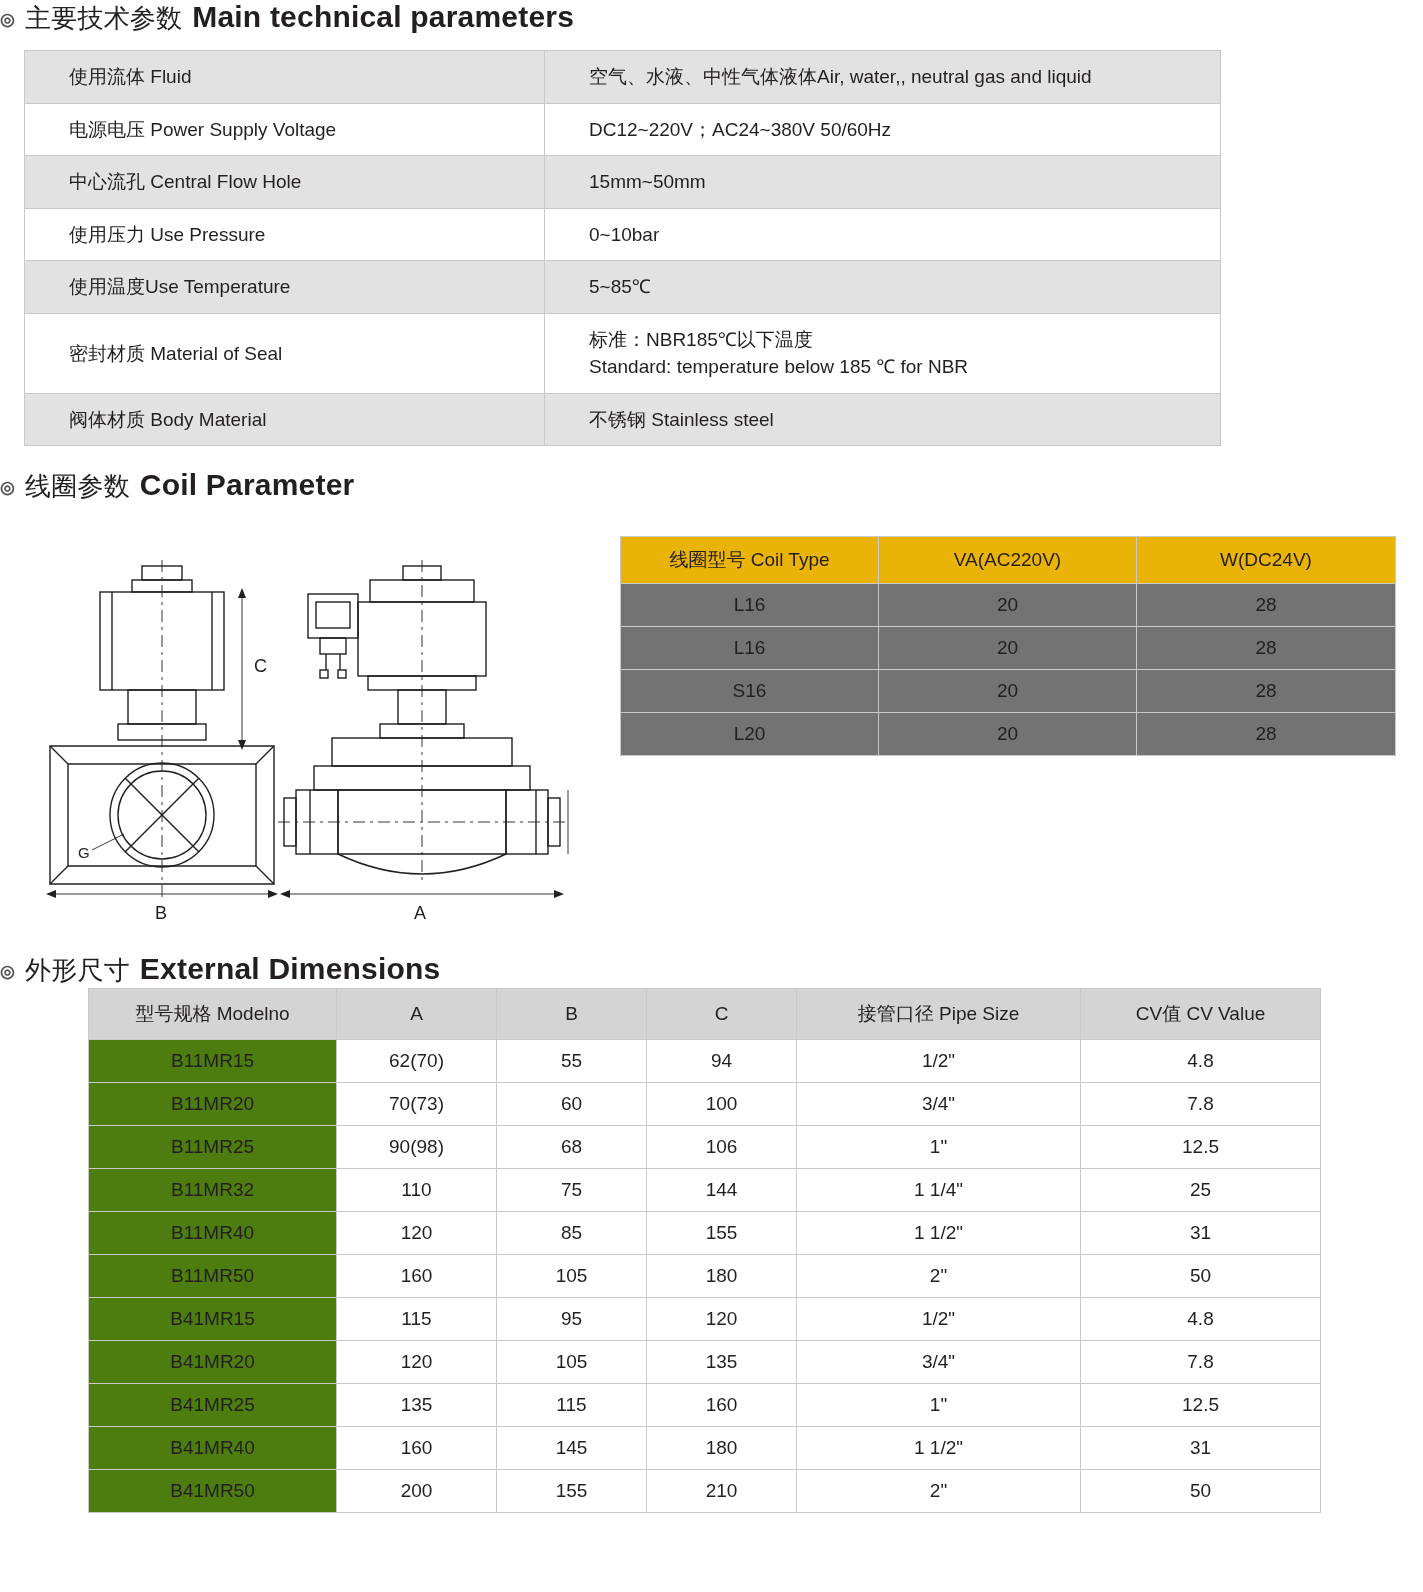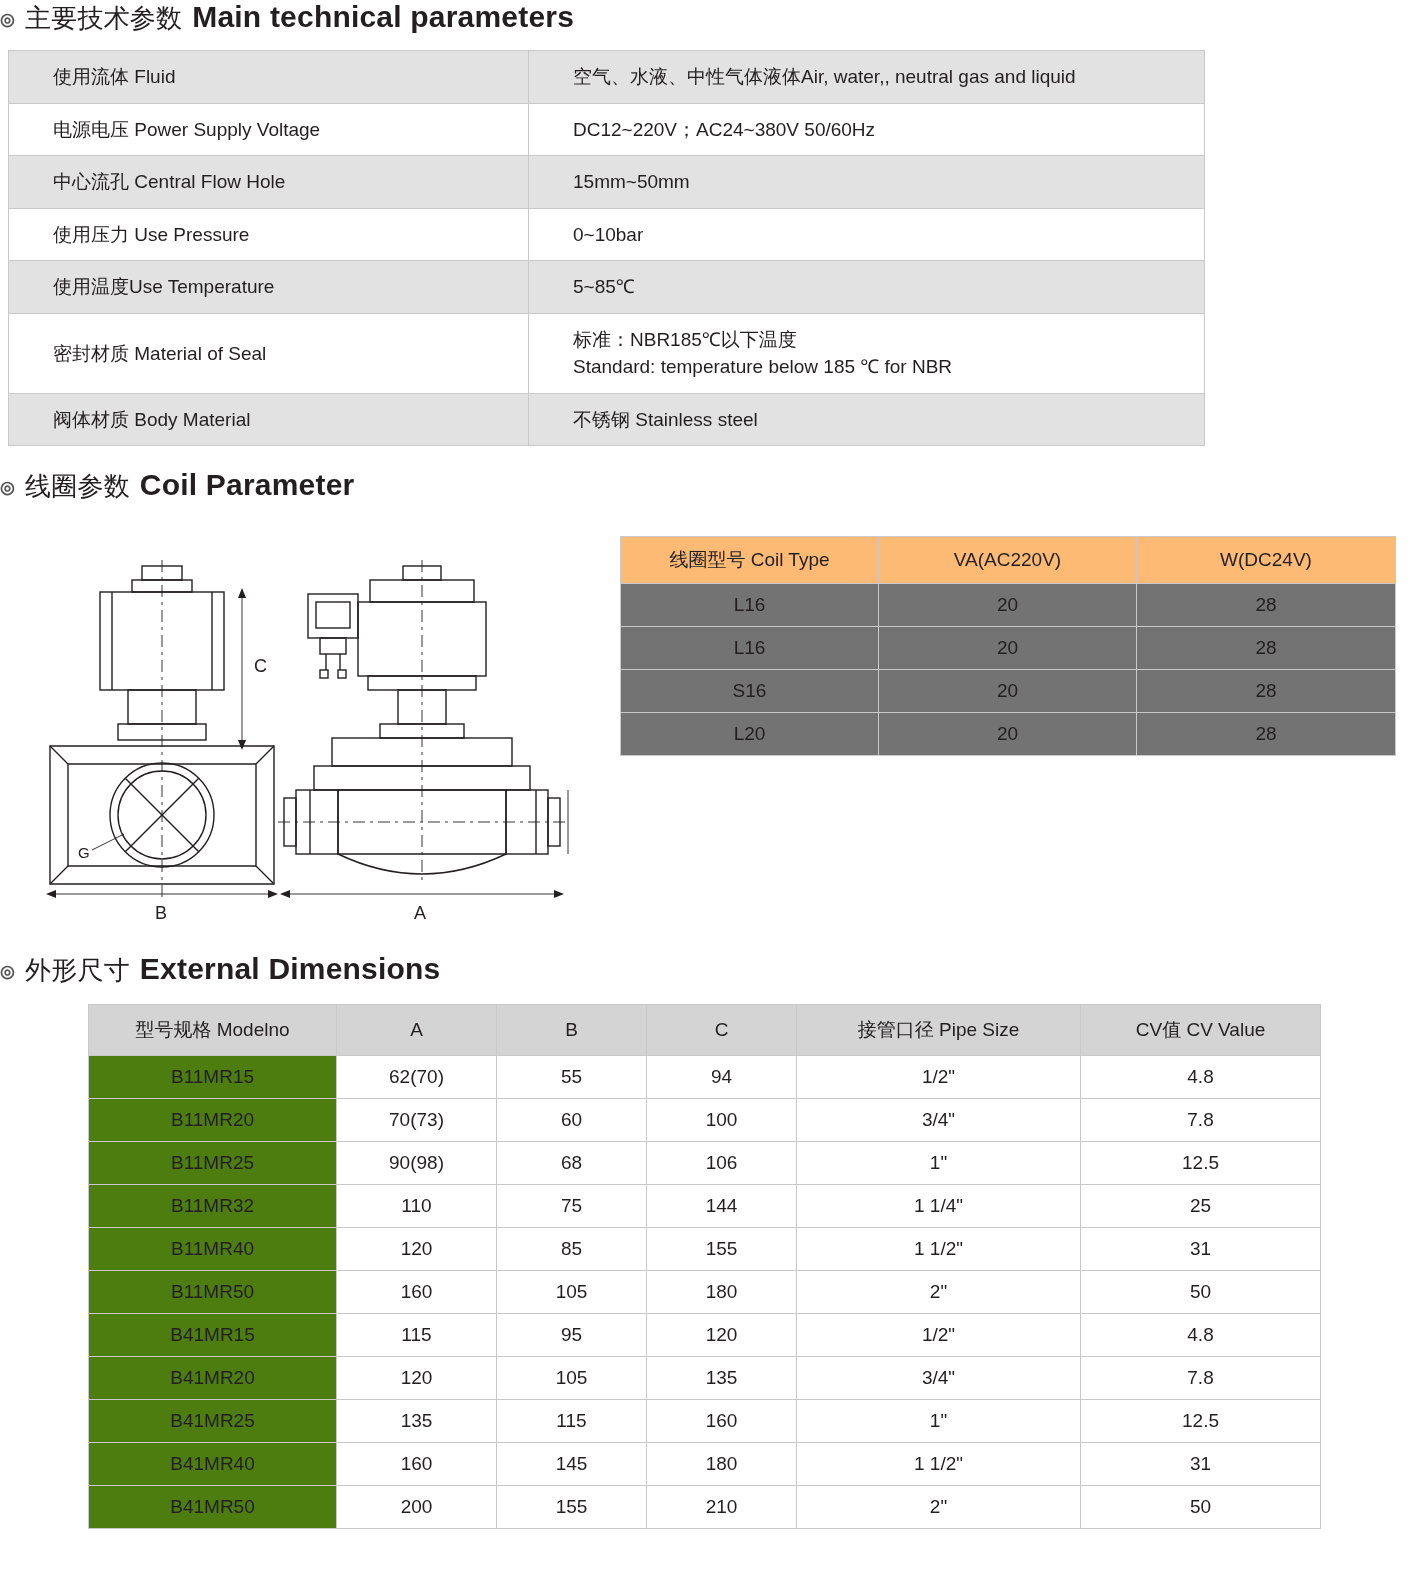--- a/index.html
+++ b/index.html
@@ -40,21 +40,21 @@
     top: -2px;
   }
   .section-head .cn { font-size: 26px; font-weight: normal; }
   .section-head .en { font-size: 30px; font-weight: bold; }
 
   
   .tech-table {
     width: 1197px;
     border-collapse: collapse;
     margin-top: 14px;
-    margin-left: 8px;
+    margin-left: 24px;
     table-layout: fixed;
   }
   .tech-table td {
     border: 1px solid #c9c9c9;
     font-size: 19px;
     padding: 12px 0 12px 44px;
     vertical-align: middle;
     line-height: 1.45;
   }
   .tech-table td.label { width: 520px; }
@@ -79,40 +79,40 @@
     border-collapse: collapse;
     table-layout: fixed;
   }
   .coil-table th, .coil-table td {
     border: 1px solid #c9c9c9;
     font-size: 19px;
     text-align: center;
     padding: 10px 0;
     font-weight: normal;
   }
-  .coil-table thead th { background: #fdba74; }
+  .coil-table thead th { background: #eab308; }
   .coil-table tbody td { background: #737373; }
   .coil-table col.c1 { width: 258px; }
   .coil-table col.c2 { width: 258px; }
   .coil-table col.c3 { width: 259px; }
 
   .drawing {
     position: absolute;
     left: 20px;
     top: 40px;
     width: 560px;
     height: 370px;
   }
 
   
   .ext-head { margin-top: 18px; }
   .dim-table {
     width: 1232px;
     margin-left: 88px;
-    margin-top: 16px;
+    margin-top: 0;
     border-collapse: collapse;
     table-layout: fixed;
     padding-left: 48px;
   }
   .dim-table th {
     background: #d4d4d4;
     border: 1px solid #c9c9c9;
     font-size: 19px;
     font-weight: normal;
     padding: 12px 0;

